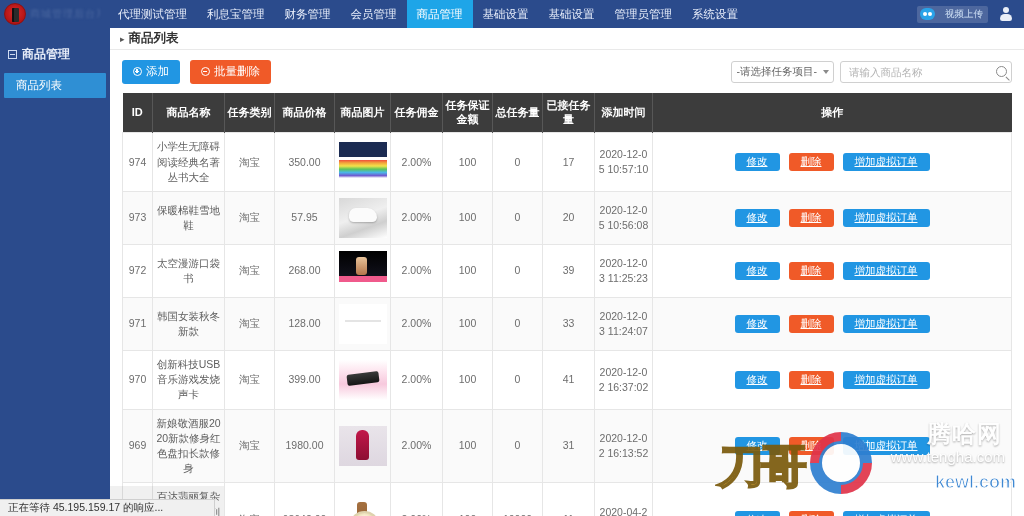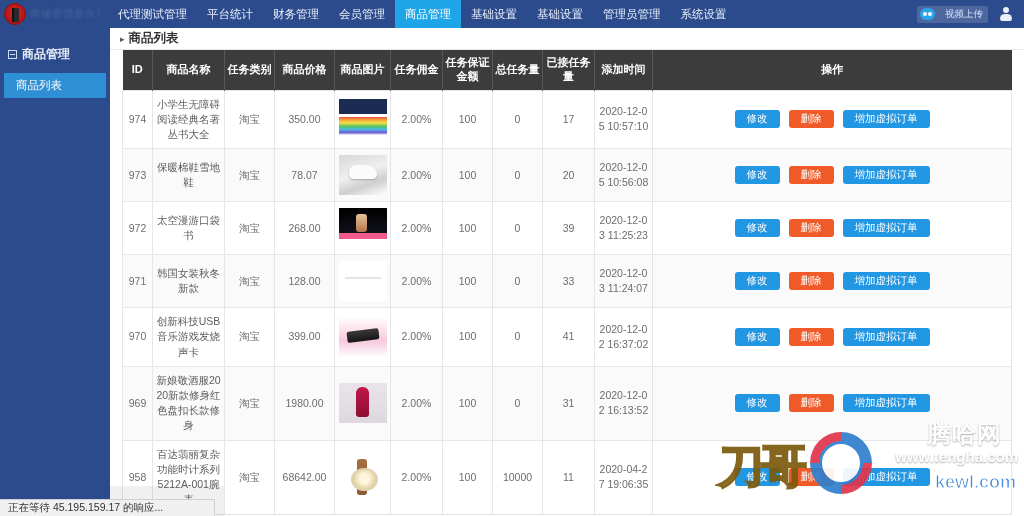--- a/index.html
+++ b/index.html
@@ -163,21 +163,21 @@
     border: 1px solid #e6e6e6; font-size: 10.5px; color: #6d6d6d;
     text-align: center; padding: 6px 3px; line-height: 1.45; vertical-align: middle;
     word-break: break-all;
   }
   tbody tr:nth-child(even) { background: #fafafa; }
   tbody tr:nth-child(odd) { background: #ffffff; }
   .td-name { color: #5e5e5e; margin-top: 27px; }
   .ops { display: flex; align-items: center; justify-content: center; gap: 9px; }
   .op-btn {
     border: none; color: #fff; font-size: 10.5px; border-radius: 3px;
-    padding: 2px 12px; cursor: pointer; font-family: inherit; white-space: nowrap;
+    padding: 2px 12px; cursor: pointer; font-family: inherit; white-space: nowrap; text-decoration: underline;
   }
   .op-edit { background: #2196e3; }
   .op-del { background: #f05a28; }
   .op-virtual { background: #2196e3; }
 
   
   .thumb {
     width: 48px; height: 40px; margin: 0 auto; position: relative; overflow: hidden;
     background: #fff; display: block;
   }
@@ -234,21 +234,21 @@
   .wm-cn {
     position: absolute; left: 0; top: 18px; font-size: 46px; font-weight: bold;
     color: #f3b32a; -webkit-text-stroke: 2px #7a5a0c; letter-spacing: -3px;
     font-family: "DejaVu Sans", sans-serif; white-space: nowrap;
   }
   .wm-top {
     position: absolute; right: 16px; top: 0; font-size: 24px; font-weight: bold;
     color: #fff; letter-spacing: 1px; text-shadow: 0 1px 2px rgba(0,0,0,.35);
   }
   .wm-url {
-    position: absolute; right: 0; top: 30px; font-size: 15px; font-weight: bold;
+    position: absolute; right: 13px; top: 30px; font-size: 15px; font-weight: normal;
     color: #ffffff; text-shadow: 0 1px 2px rgba(0,0,0,.4);
   }
   .wm-sub {
     position: absolute; right: 2px; top: 54px; font-size: 18px; font-weight: bold;
     color: #2f7fd0; -webkit-text-stroke: 1px #fff;
   }
 
   
   .statusbar {
     position: absolute; left: 0; bottom: 0; height: 17px; min-width: 215px;
@@ -266,21 +266,21 @@
 
 <div class="app">
 
   <div class="topbar">
     <div class="brand">
       <div class="brand-logo"></div>
       <div class="brand-name">商城管理后台系统</div>
     </div>
     <div class="nav" id="nav-root">
         <div class="nav-item">代理测试管理</div>
-        <div class="nav-item">平台统计</div>
+        <div class="nav-item">利息宝管理</div>
         <div class="nav-item">财务管理</div>
         <div class="nav-item">会员管理</div>
         <div class="nav-item active">商品管理</div>
         <div class="nav-item">基础设置</div>
         <div class="nav-item">基础设置</div>
         <div class="nav-item">管理员管理</div>
         <div class="nav-item">系统设置</div>
       </div>
     <div class="topbar-right">
       <div class="upload-chip">
@@ -303,20 +303,41 @@
       </div>
     </div>
 
     <div class="main">
 
       <div class="crumb">
         <span class="crumb-arrow">▸</span>
         <span>商品列表</span>
       </div>
 
+      <div class="toolbar">
+        <button class="btn btn-add">
+          <span class="btn-ico plus"></span>
+          <span>添加</span>
+        </button>
+        <button class="btn btn-del-batch">
+          <span class="btn-ico minus"></span>
+          <span>批量删除</span>
+        </button>
+
+        <div class="toolbar-right">
+          <div class="sel">
+            <span>-请选择任务项目-</span>
+            <span class="caret"></span>
+          </div>
+          <div class="search-box">
+            <input type="text" placeholder="请输入商品名称" style="">
+            <span class="mag"></span>
+          </div>
+        </div>
+      </div>
 
       <div class="table-scroll">
         <table>
           <colgroup>
             <col style="width:30px">
               <col style="width:72px">
               <col style="width:50px">
             <col style="width:60px">
               <col style="width:56px">
               <col style="width:52px">
@@ -360,21 +381,21 @@
                     <button class="op-btn op-edit">修改</button>
                     <button class="op-btn op-del">删除</button>
                     <button class="op-btn op-virtual">增加虚拟订单</button>
                   </div>
                 </td>
               </tr>
               <tr>
                 <td>973</td>
                 <td class="td-name">保暖棉鞋雪地鞋</td>
                 <td>淘宝</td>
-                <td>78.07</td>
+                <td>57.95</td>
                 <td>
                   <span class="thumb t-shoes"></span>
                 </td>
                 <td>2.00%</td>
                 <td>100</td>
                 <td>0</td>
                 <td>20</td>
                 <td>2020-12-05 10:56:08</td>
                 <td>
                   <div class="ops">

